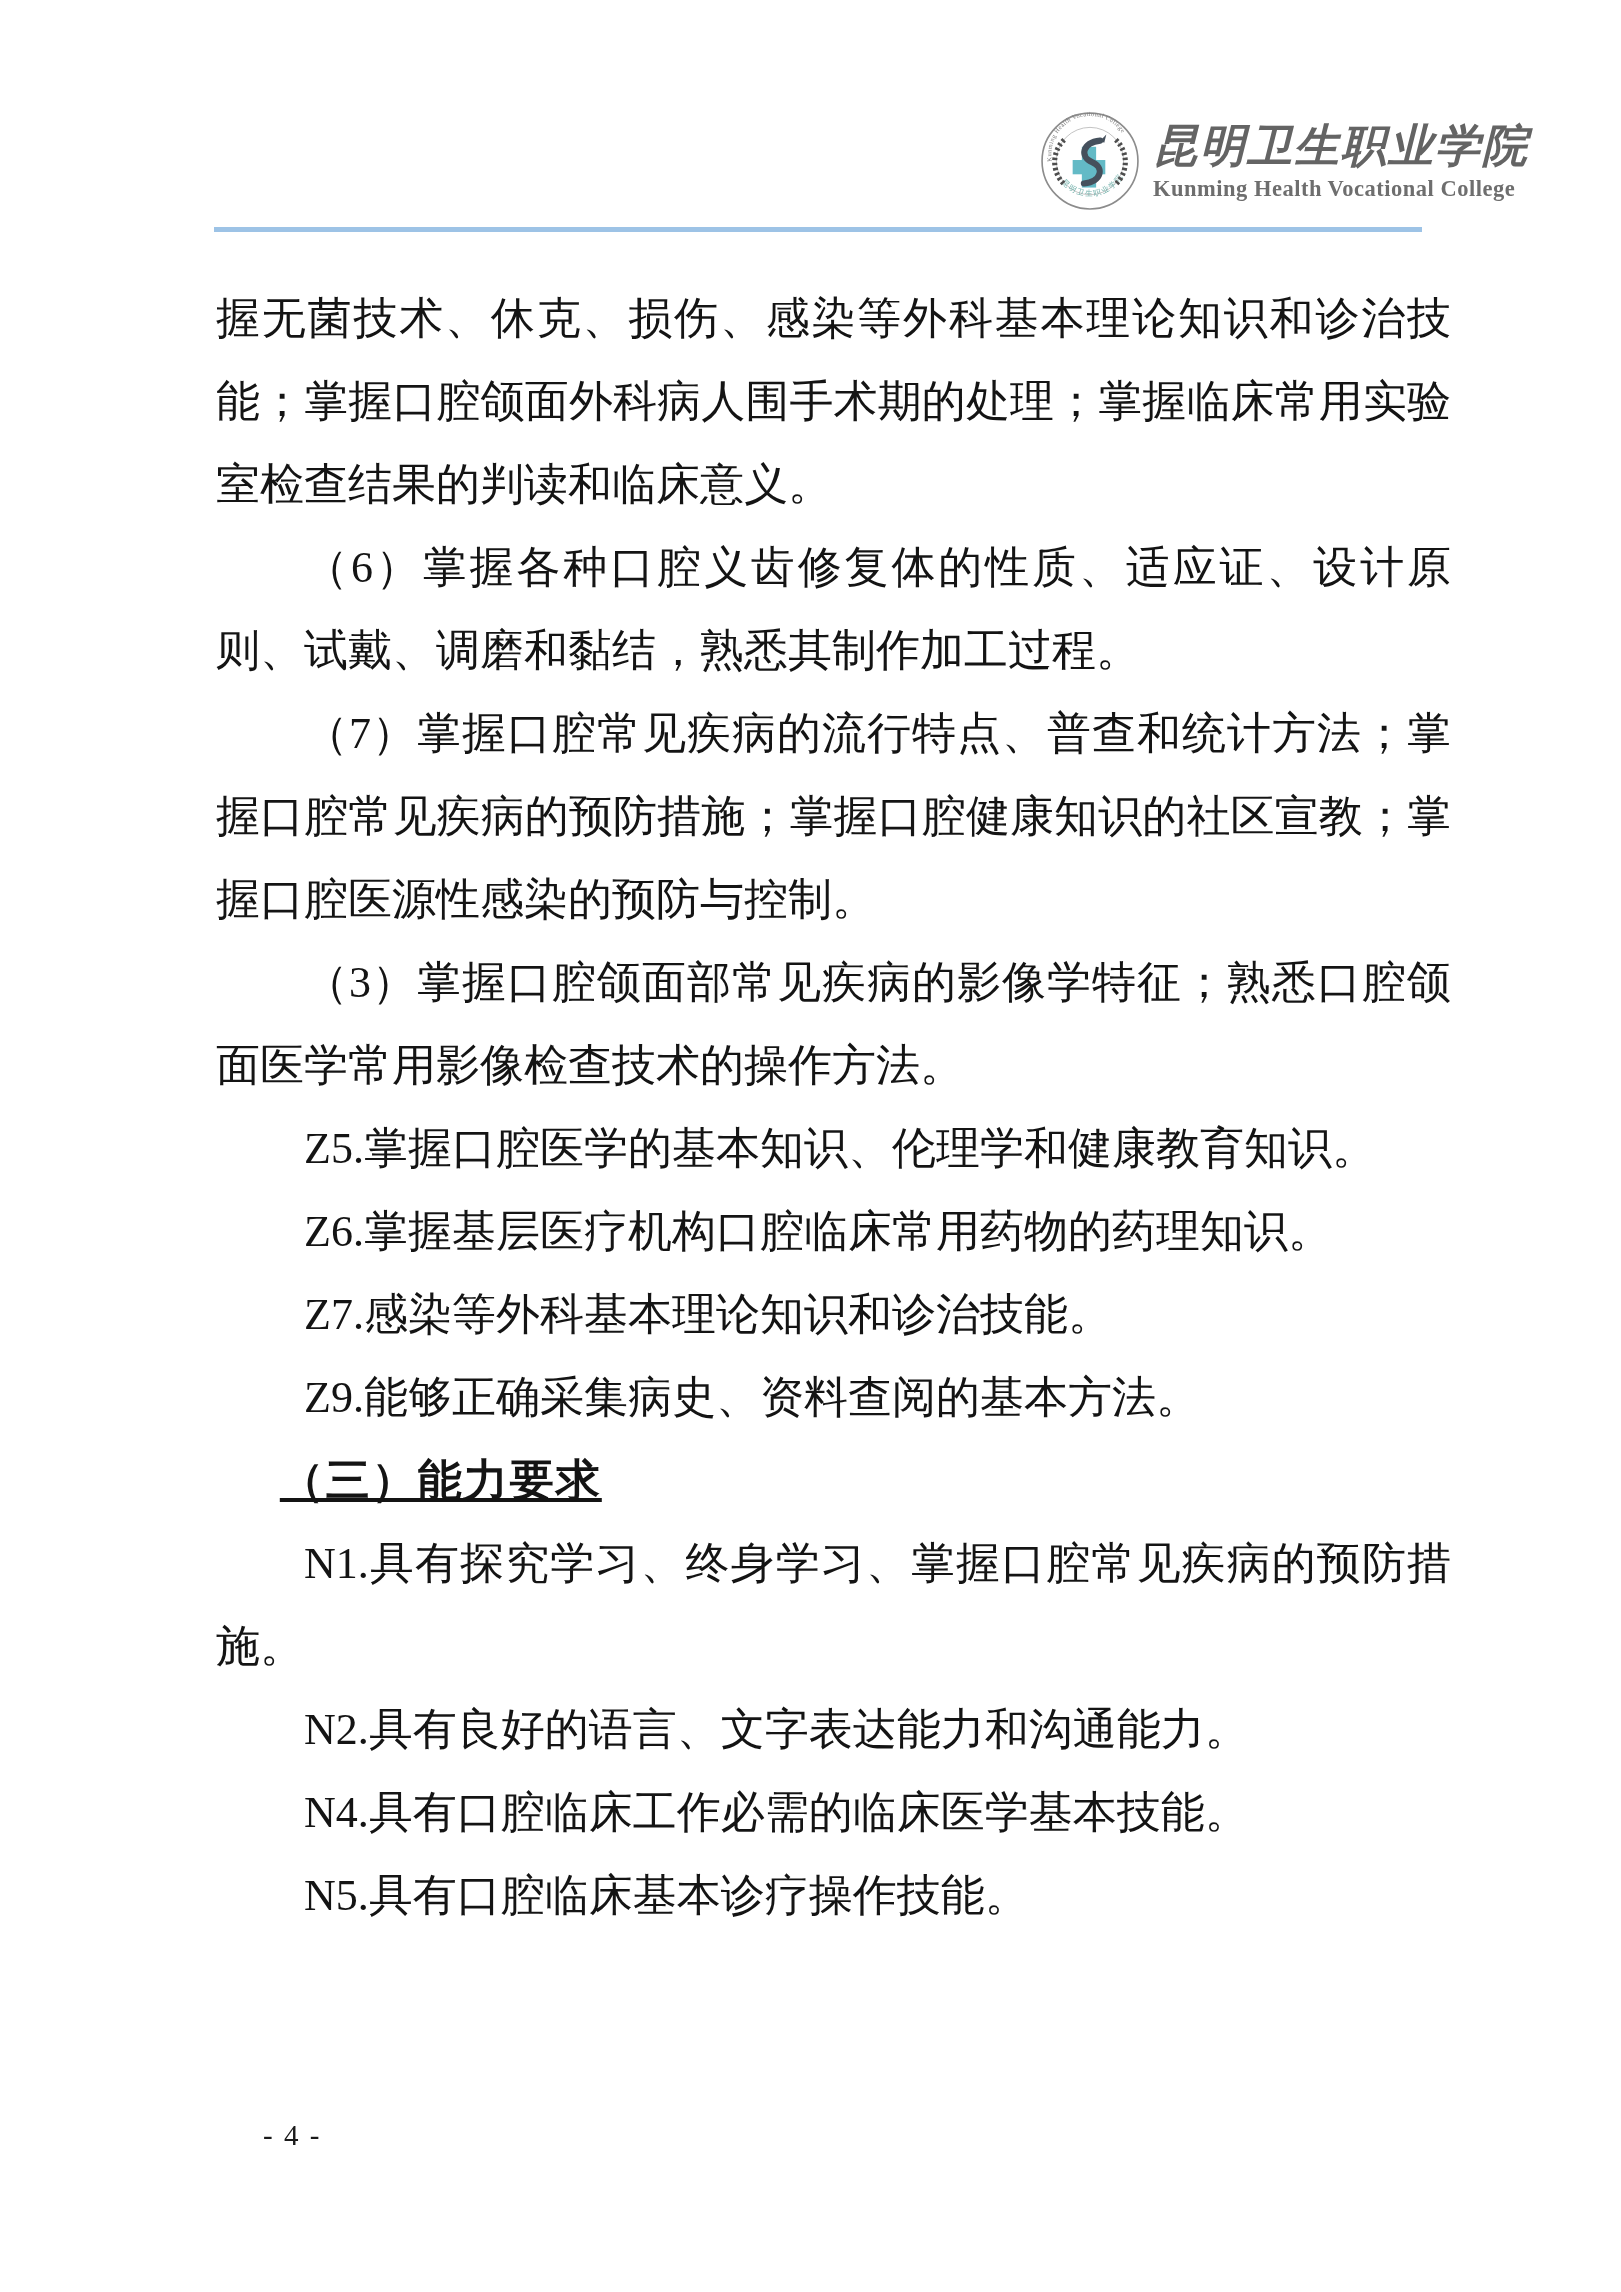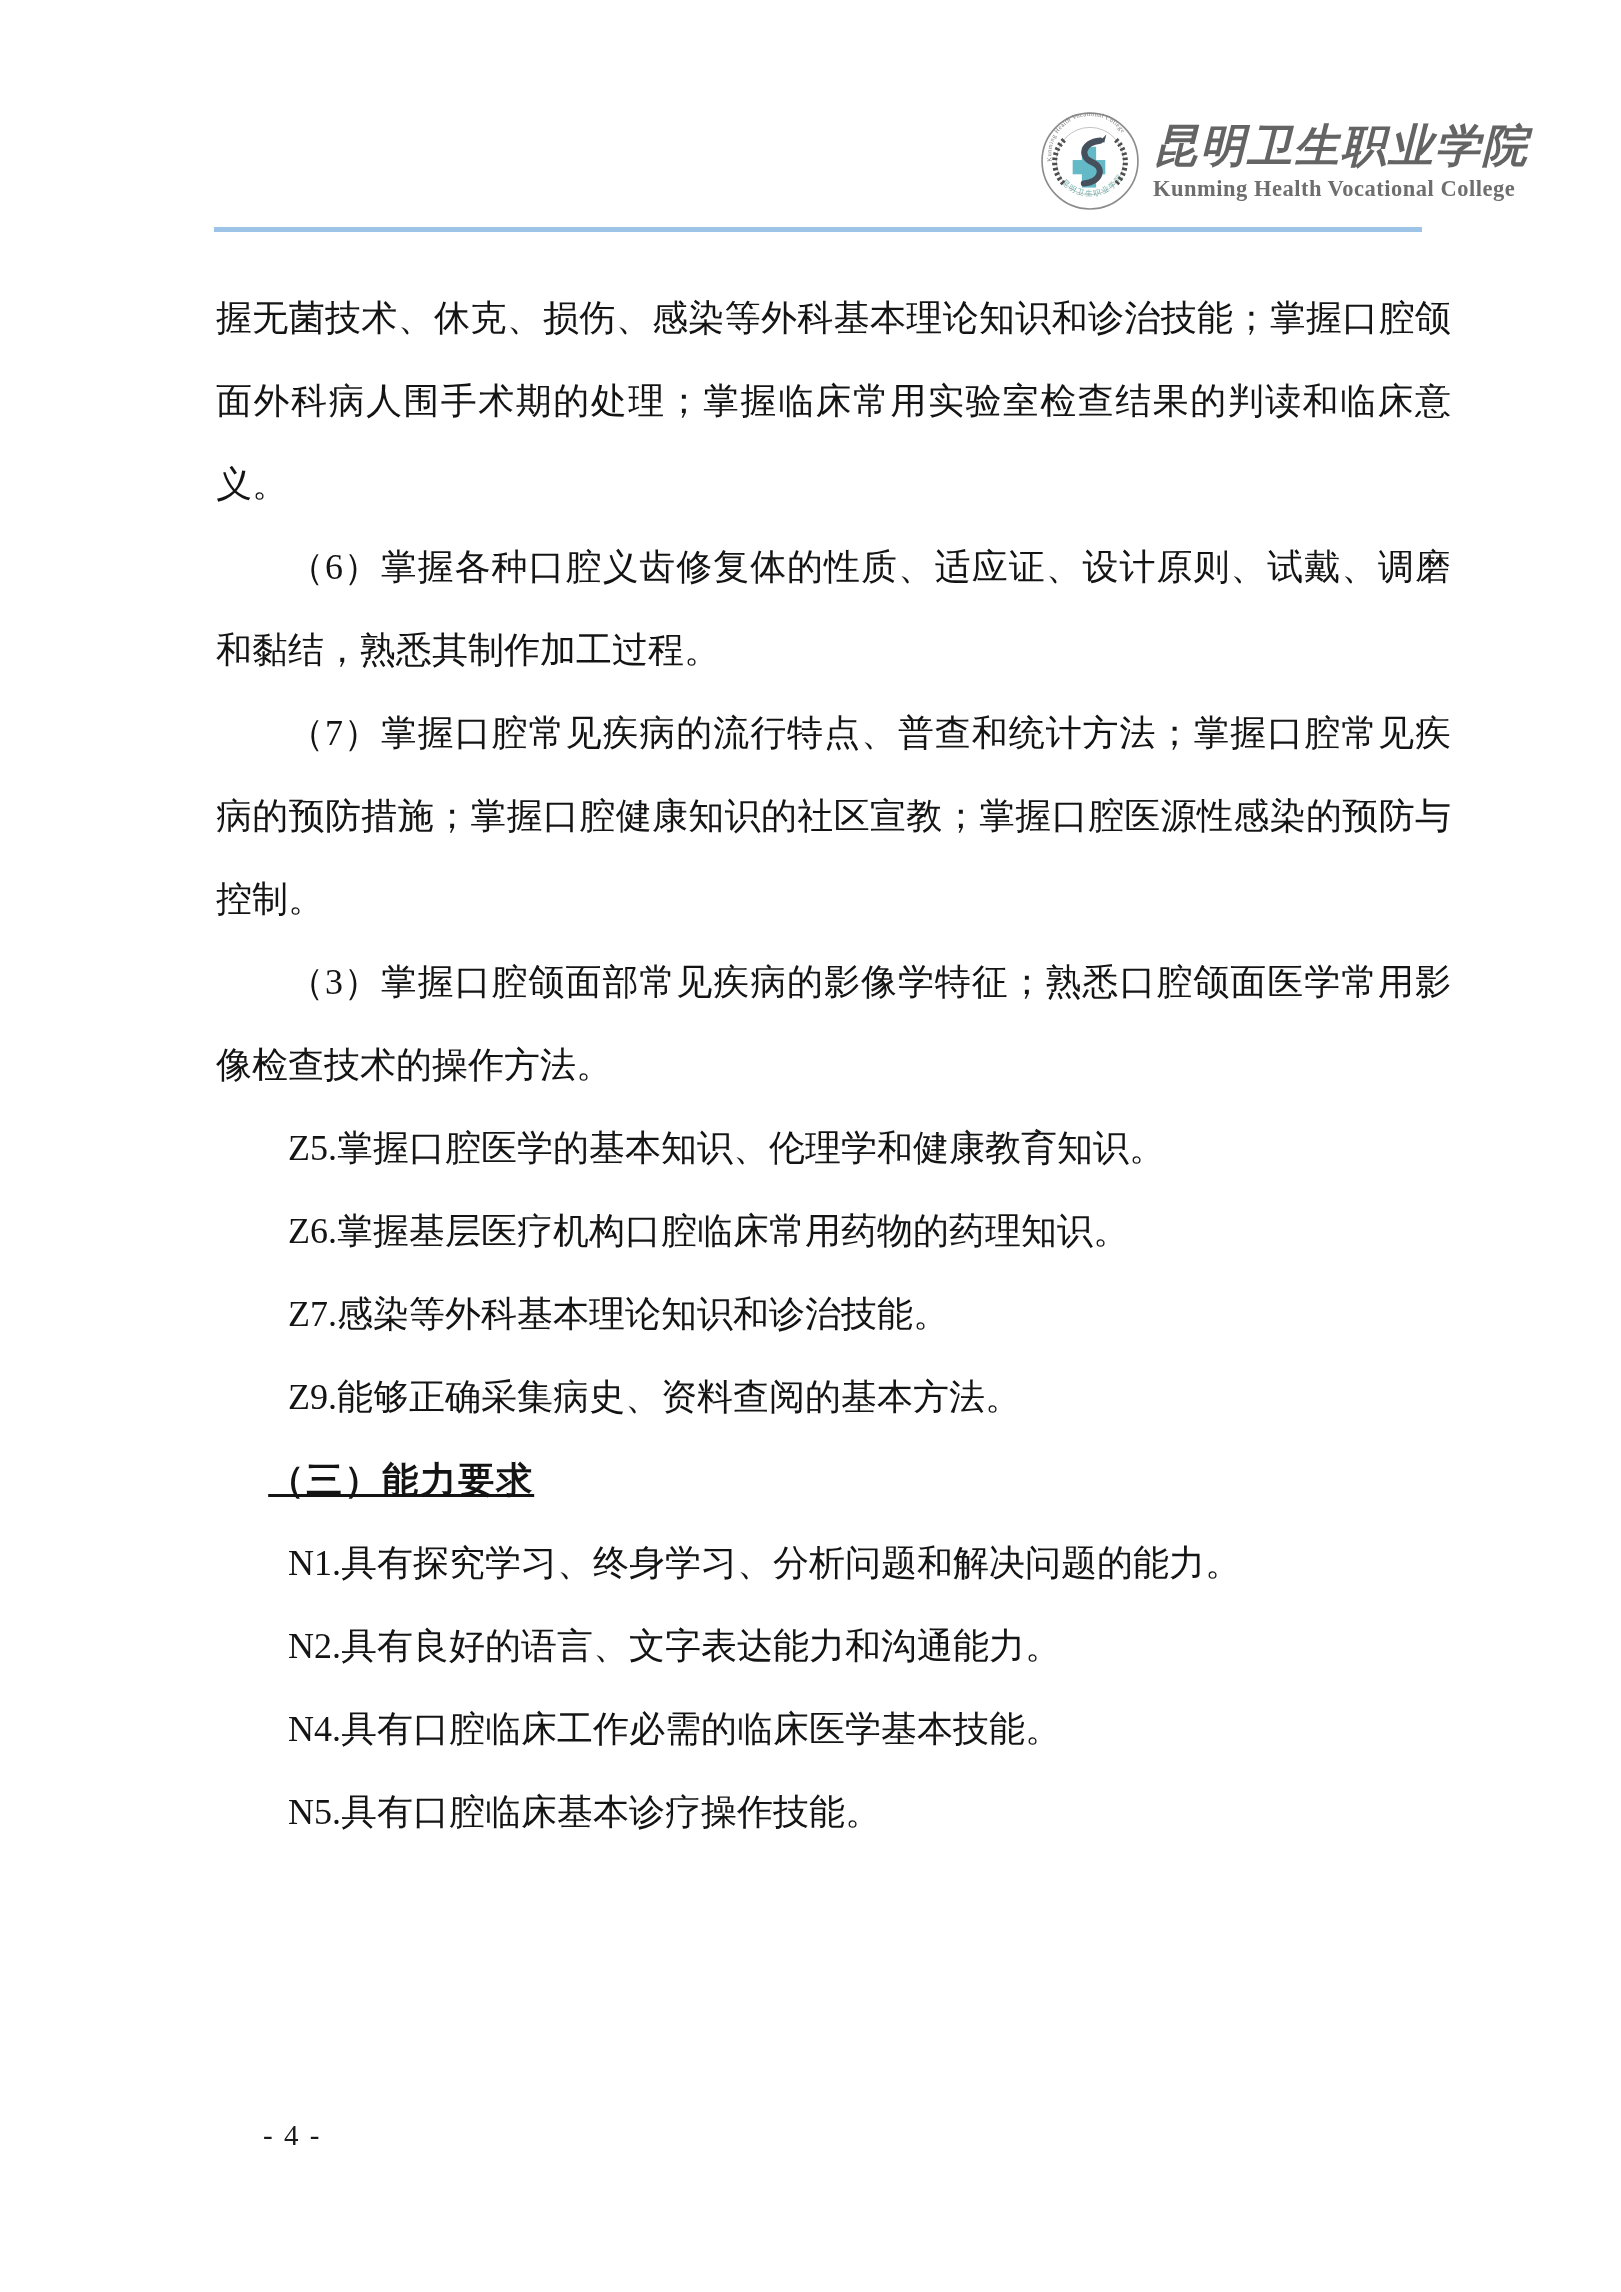--- a/index.html
+++ b/index.html
@@ -47,21 +47,21 @@
 
   
   .doc-body {
     position: absolute;
     left: 216px; top: 277px;
     width: 1235px;
     color: #141414;
   }
   .para {
     margin: 0;
-    font-size: 36px;
+    font-size: 44px;
     line-height: 83px;
     text-align: justify;
     text-justify: inter-character;
     text-align-last: left;
   }
   .para.indent { text-indent: 2em; }
   .para.heading {
     font-weight: bold;
     text-indent: 1.45em;
     letter-spacing: 2px;
@@ -119,21 +119,21 @@
 
   <p class="para">握无菌技术、休克、损伤、感染等外科基本理论知识和诊治技能；掌握口腔颌面外科病人围手术期的处理；掌握临床常用实验室检查结果的判读和临床意义。</p>
       <p class="para indent">（6）掌握各种口腔义齿修复体的性质、适应证、设计原则、试戴、调磨和黏结，熟悉其制作加工过程。</p>
       <p class="para indent">（7）掌握口腔常见疾病的流行特点、普查和统计方法；掌握口腔常见疾病的预防措施；掌握口腔健康知识的社区宣教；掌握口腔医源性感染的预防与控制。</p>
       <p class="para indent">（3）掌握口腔颌面部常见疾病的影像学特征；熟悉口腔颌面医学常用影像检查技术的操作方法。</p>
       <p class="para indent">Z5.掌握口腔医学的基本知识、伦理学和健康教育知识。</p>
       <p class="para indent">Z6.掌握基层医疗机构口腔临床常用药物的药理知识。</p>
       <p class="para indent">Z7.感染等外科基本理论知识和诊治技能。</p>
       <p class="para indent">Z9.能够正确采集病史、资料查阅的基本方法。</p>
       <p class="para indent heading">（三）能力要求</p>
-      <p class="para indent">N1.具有探究学习、终身学习、分析问题和解决问题的能力。</p>
+      <p class="para indent">N1.具有探究学习、终身学习、掌握口腔常见疾病的预防措施。</p>
       <p class="para indent">N2.具有良好的语言、文字表达能力和沟通能力。</p>
       <p class="para indent">N4.具有口腔临床工作必需的临床医学基本技能。</p>
       <p class="para indent">N5.具有口腔临床基本诊疗操作技能。</p>
     </div>
 
   <div class="page-number">- 4 -</div>
 
 </div>
 
 

